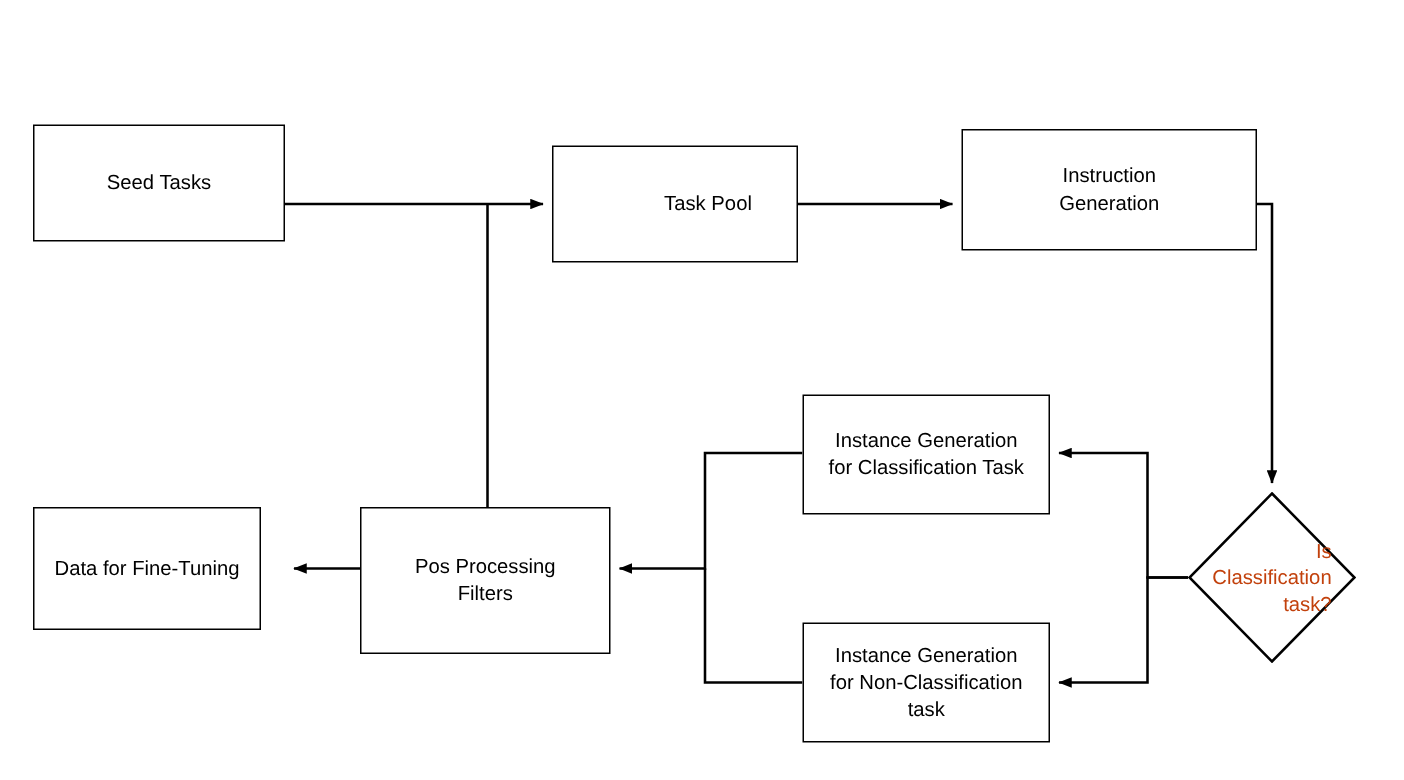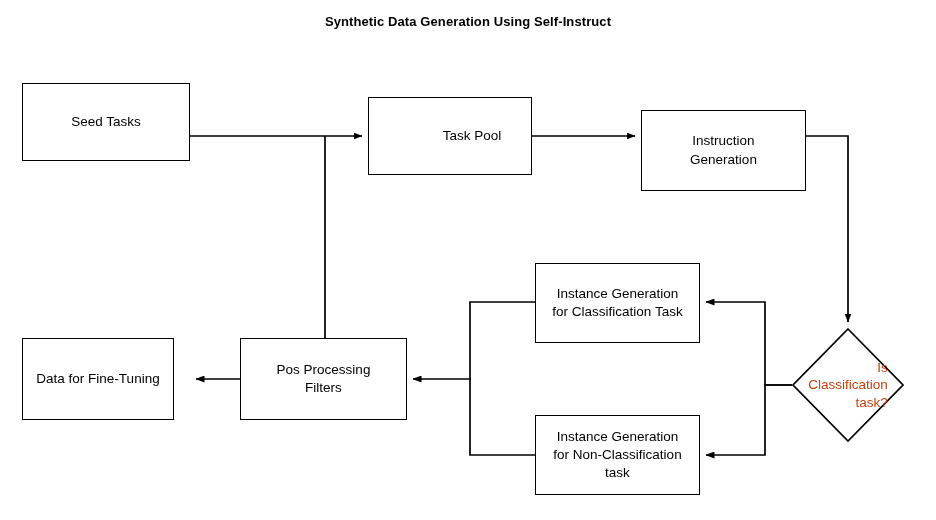--- a/index.html
+++ b/index.html
@@ -72,21 +72,20 @@
     line-height: 1.3;
     color: #c2410c;
     white-space: pre-line;
   }
 </style>
 </head>
 <body>
 
 <div id="canvas">
 
-  <div id="title">Synthetic Data Generation Using Self-Instruct</div>
 
   <svg id="edges" viewBox="0 0 936 520" xmlns="http://www.w3.org/2000/svg">
     <defs>
       <marker id="arrowhead" markerWidth="9" markerHeight="7" refX="8.5" refY="3.5" orient="auto" markerUnits="userSpaceOnUse">
         <polygon points="0 0, 9 3.5, 0 7" fill="#000000"></polygon>
       </marker>
     </defs>
     <g id="edge-group">
         <polyline points="190,136 362,136" fill="none" stroke="#000000" stroke-width="1.7" stroke-linejoin="miter" stroke-linecap="butt" marker-end="url(#arrowhead)"></polyline>
         <polyline points="532,136 635,136" fill="none" stroke="#000000" stroke-width="1.7" stroke-linejoin="miter" stroke-linecap="butt" marker-end="url(#arrowhead)"></polyline>
@@ -100,42 +99,42 @@
       </g>
   </svg>
 
   <div id="node-layer">
       <div class="node" style="left: 22px; top: 83px; width: 168px; height: 78px;">
         <span class="node-label">Seed Tasks</span>
       </div>
       <div class="node" style="left: 368px; top: 97px; width: 164px; height: 78px; padding-left: 48px;">
         <span class="node-label">Task Pool</span>
       </div>
-      <div class="node" style="left: 641px; top: 110px; width: 165px; height: 81px;">
+      <div class="node" style="left: 641px; top: 86px; width: 197px; height: 81px;">
         <span class="node-label">Instruction
 Generation</span>
       </div>
       <div class="diamond-wrap" style="left: 792px; top: 328px; width: 112px; height: 114px;">
         <svg class="diamond-shape" viewBox="0 0 112 114">
           <polygon points="56,1 111,57 56,113 1,57" fill="#ffffff" stroke="#000000" stroke-width="1.7"></polygon>
         </svg>
         <div class="diamond-label">Is
 Classification
 task?</div>
       </div>
       <div class="node" style="left: 535px; top: 263px; width: 165px; height: 80px;">
         <span class="node-label">Instance Generation
 for Classification Task</span>
       </div>
       <div class="node" style="left: 535px; top: 415px; width: 165px; height: 80px;">
         <span class="node-label">Instance Generation
 for Non-Classification
 task</span>
       </div>
-      <div class="node" style="left: 240px; top: 338px; width: 167px; height: 82px;">
+      <div class="node" style="left: 240px; top: 338px; width: 167px; height: 98px;">
         <span class="node-label">Pos Processing
 Filters</span>
       </div>
       <div class="node" style="left: 22px; top: 338px; width: 152px; height: 82px;">
         <span class="node-label">Data for Fine-Tuning</span>
       </div>
     </div>
 
 </div>
 

